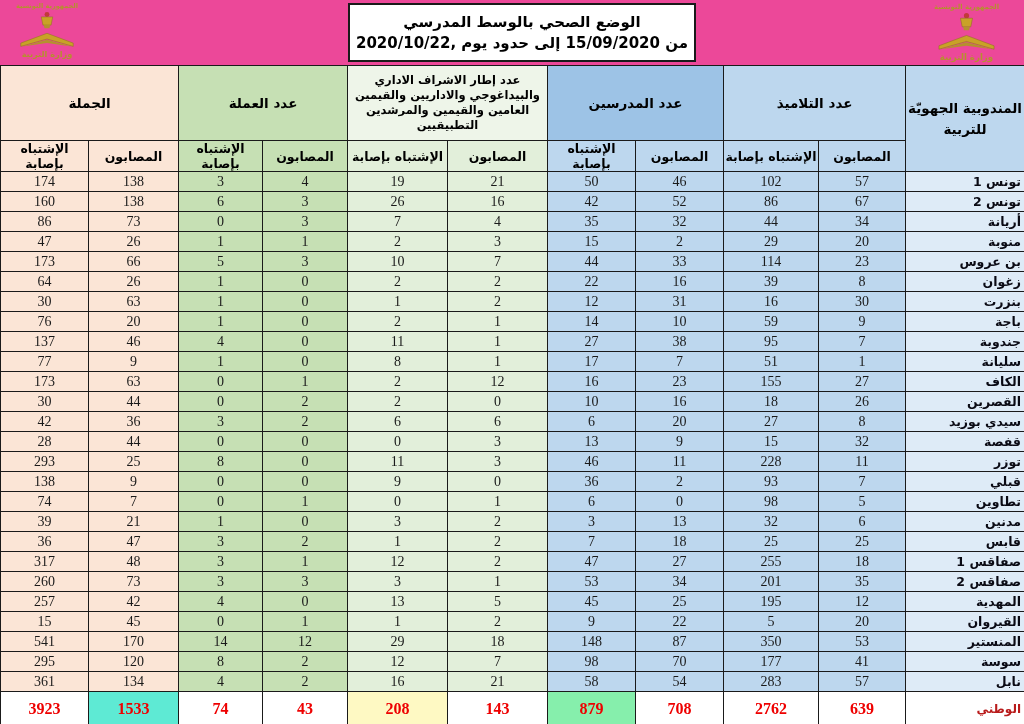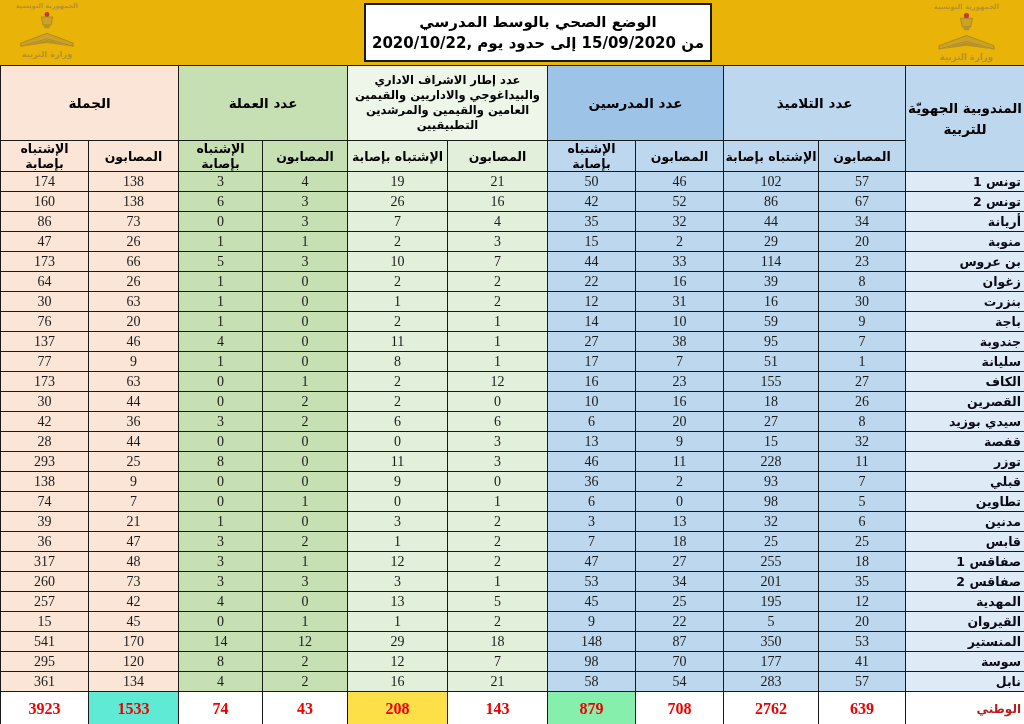--- a/index.html
+++ b/index.html
@@ -1,25 +1,25 @@
 <!DOCTYPE html>
 <html lang="ar"><head>
 <meta charset="utf-8">
 <style>
   * { margin:0; padding:0; box-sizing:border-box; }
   body { width:1024px; height:724px; background:#fff; font-family:"DejaVu Sans", sans-serif; overflow:hidden; }
   .page { position:relative; width:1024px; height:724px; background:#fff; }
 
   
-  .header-band { position:absolute; top:0; left:0; width:1024px; height:82px; background:#eab308; }
+  .header-band { position:absolute; top:0; left:0; width:1024px; height:82px; background:#ec4899; }
   .logo { position:absolute; top:0; }
   .logo-left  { left:6px; top:0; }
   .logo-right { right:10px; top:1px; }
   .title-box {
-    position:absolute; left:364px; top:3px; width:348px; height:59px;
+    position:absolute; left:348px; top:3px; width:348px; height:59px;
     border:2px solid #1a1a1a; background:#fff;
     display:flex; flex-direction:column; justify-content:center; align-items:center;
     direction:rtl; text-align:center;
   }
   .title-line1 { font-size:15px; font-weight:bold; color:#000; line-height:1.45; }
   .title-line2 { font-size:15px; font-weight:bold; color:#000; line-height:1.35; }
 
   
   table { position:absolute; top:65px; left:0; width:1024px; border-collapse:collapse; table-layout:fixed; }
   th, td { border:1px solid #1a1a1a; overflow:hidden; }
@@ -464,21 +464,21 @@
           <td class="num c-total">134</td>
           <td class="num c-total">361</td>
         </tr>
         <tr class="totals">
           <td class="region-name c-region totals-label" style="background: rgb(255, 255, 255);">الوطني</td>
           <td class="num c-students" style="background: rgb(255, 255, 255);">639</td>
           <td class="num c-students" style="background: rgb(255, 255, 255);">2762</td>
           <td class="num c-teachers" style="background: rgb(255, 255, 255);">708</td>
           <td class="num c-teachers" style="background: #86efac;">879</td>
           <td class="num c-admin" style="background: rgb(255, 255, 255);">143</td>
-          <td class="num c-admin" style="background: #fde047;">208</td>
+          <td class="num c-admin" style="background: #fef9c3;">208</td>
           <td class="num c-workers" style="background: rgb(255, 255, 255);">43</td>
           <td class="num c-workers" style="background: rgb(255, 255, 255);">74</td>
           <td class="num c-total" style="background: #5eead4;">1533</td>
           <td class="num c-total" style="background: rgb(255, 255, 255);">3923</td>
         </tr>
       </tbody>
   </table>
 
 </div>
 

